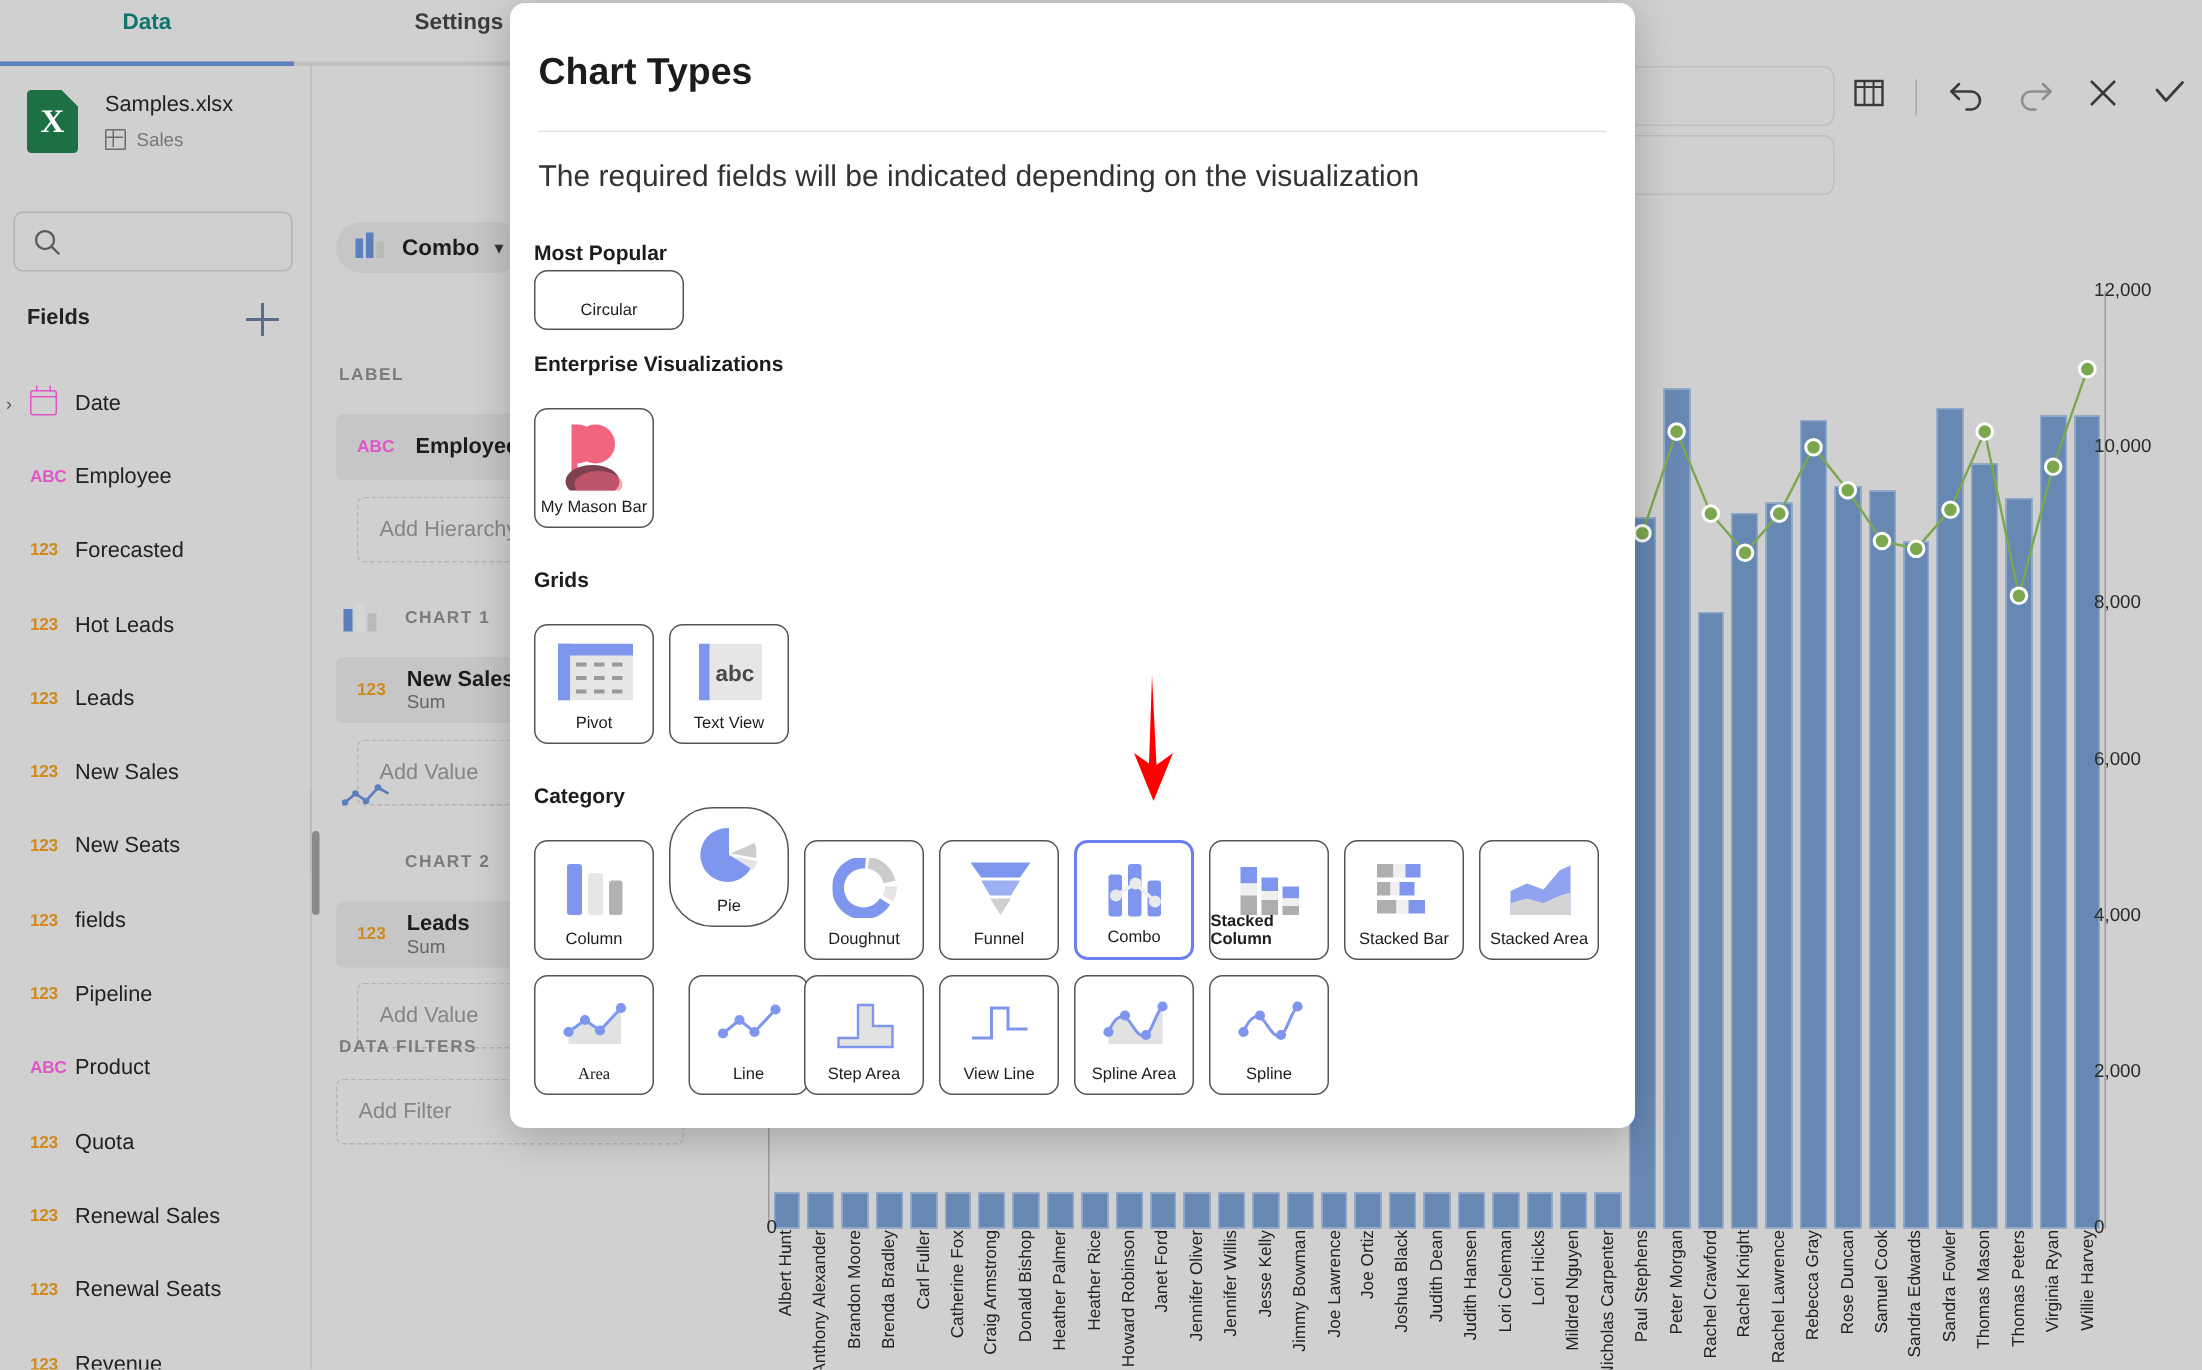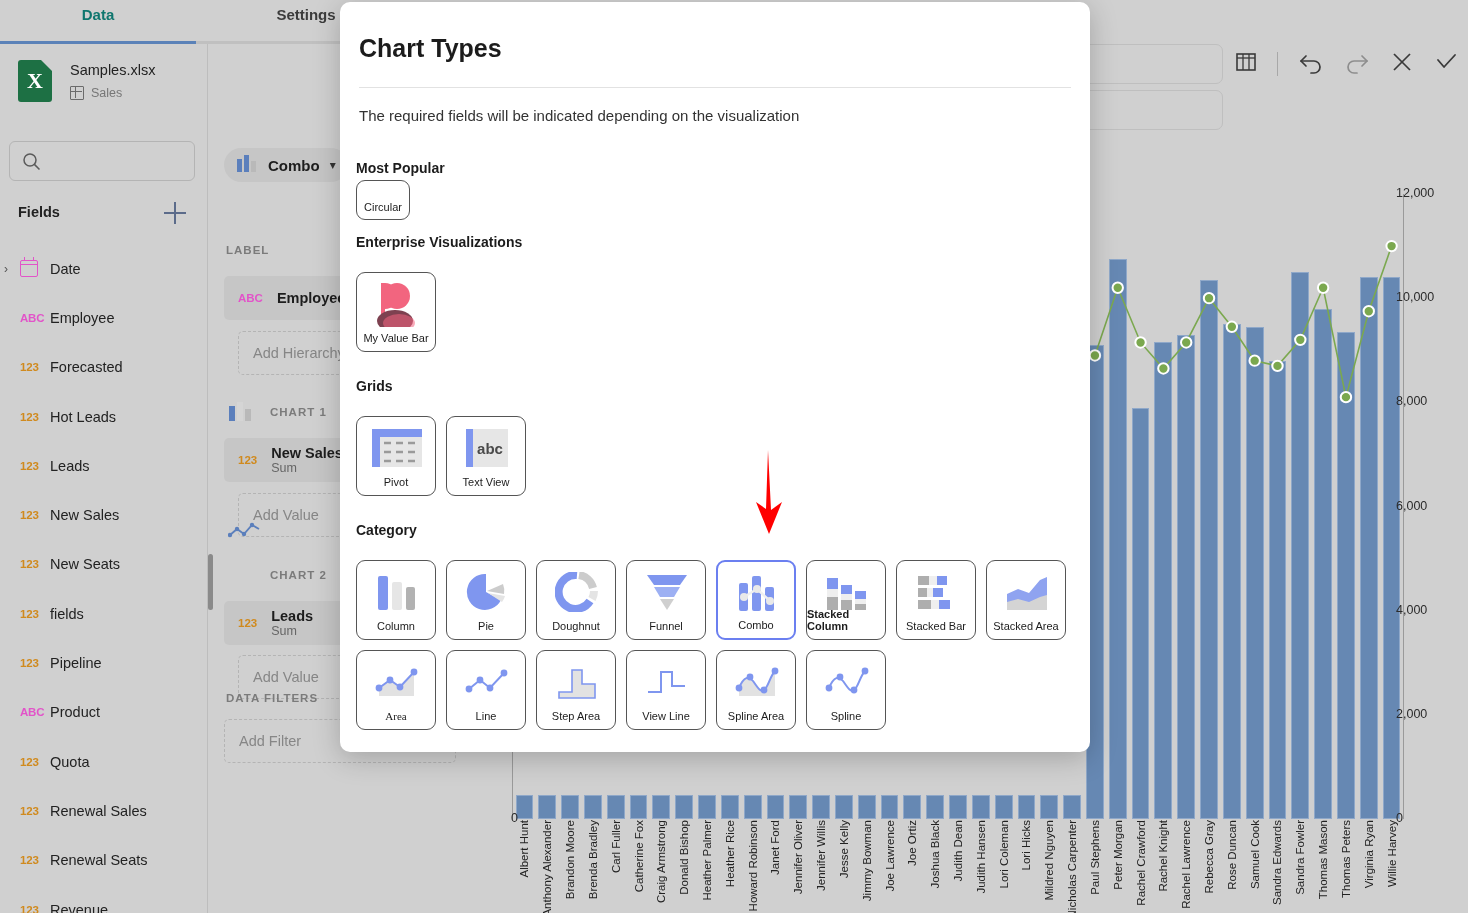--- a/index.html
+++ b/index.html
@@ -89,31 +89,31 @@
   .xlabels { position:absolute; top:776px; height:135px; left:0; width:1045px; }
   .xlabels span { position:absolute; top:0; font-size:11.5px; color:#222;
      writing-mode:vertical-rl; transform:rotate(180deg); white-space:nowrap; }
 
   
   .scrim { position:absolute; left:0; top:0; width:1468px; height:913px; background:transparent; }
   .modal { position:absolute; left:340px; top:2px; width:750px; height:750px; background:#fff;
      border-radius:10px; box-shadow:0 6px 28px rgba(0,0,0,0.22); overflow:hidden; }
   .mtitle { position:absolute; left:19px; top:32px; font-size:25px; font-weight:bold; color:#1c1c1c; }
   .mrule { position:absolute; left:19px; top:85px; width:712px; height:1px; background:#e2e2e2; }
-  .msub { position:absolute; left:19px; top:105px; font-size:15px; color:#333; }
+  .msub { position:absolute; left:19px; top:105px; font-size:20px; color:#333; }
   .mbody { position:absolute; left:0; top:140px; width:750px; height:610px; overflow:hidden; }
   .grouphdr { position:absolute; font-size:14px; font-weight:bold; color:#1c1c1c; }
   .card { position:absolute; width:80px; height:80px; border:1px solid #555; border-radius:9px;
      background:#fff; display:flex; flex-direction:column; align-items:center; justify-content:flex-end; }
   .card .cname { font-size:11px; color:#1c1c1c; margin-bottom:7px; }
   .card.selected { border:2px solid #6b7ff0; }
   .card.bold .cname { font-weight:bold; }
   .card .thumb { position:absolute; left:0; top:6px; width:80px; height:50px; display:flex;
      align-items:center; justify-content:center; }
-  .card.circ { width:54px; height:40px; top:-14px; }
+  .card.circ { width:100px; height:40px; top:-14px; }
   .card.circ .cname { margin-bottom:6px; }
 
   .redarrow { position:absolute; left:749px; top:448px; width:40px; height:90px; }
 </style>
 </head>
 <body>
 
 <div id="app">
 
   <div class="chartarea">
@@ -457,21 +457,21 @@
           <div class="grouphdr" style="left: 16px; top: 92px;">Enterprise Visualizations</div>
           <div class="card" style="left: 16px; top: 130px;">
             <span class="thumb">
               <svg width="56" height="46" viewBox="0 0 56 46">
                 <path d="M16 2 a13 13 0 1 1 0 26 V44 H12 V2 Z" fill="#f2657f"></path>
                 <path d="M28 2 a13 13 0 0 1 0 26 a13 13 0 0 1 0 -26 Z" fill="#f2657f"></path>
                 <ellipse cx="26" cy="40" rx="18" ry="11" fill="#7d4150"></ellipse>
                 <ellipse cx="30" cy="42" rx="16" ry="9" fill="#f2657f" opacity="0.55"></ellipse>
               </svg>
             </span>
-            <span class="cname">My Value Bar</span>
+            <span class="cname">My Mason Bar</span>
           </div>
           <div class="grouphdr" style="left: 16px; top: 236px;">Grids</div>
           <div class="card" style="left: 16px; top: 274px;">
             <span class="thumb">
               <svg width="50" height="38" viewBox="0 0 50 38">
                 <rect x="0" y="4" width="50" height="34" fill="#e6e6e6"></rect>
                 <rect x="0" y="0" width="50" height="8" fill="#7f96ef"></rect>
                 <rect x="0" y="0" width="8" height="38" fill="#7f96ef"></rect>
                 <line x1="12" y1="14" x2="44" y2="14" stroke="#9a9a9a" stroke-width="2.6" stroke-dasharray="7 5"></line>
                 <line x1="12" y1="23" x2="44" y2="23" stroke="#9a9a9a" stroke-width="2.6" stroke-dasharray="7 5"></line>
@@ -494,21 +494,21 @@
           <div class="card" style="left: 16px; top: 418px;">
             <span class="thumb">
               <svg width="44" height="40" viewBox="0 0 44 40">
                 <rect x="3" y="4" width="10" height="34" rx="2" fill="#7f96ef"></rect>
                 <rect x="17" y="10" width="10" height="28" rx="2" fill="#e6e6e6"></rect>
                 <rect x="31" y="15" width="9" height="23" rx="2" fill="#b2b2b2"></rect>
               </svg>
             </span>
             <span class="cname">Column</span>
           </div>
-          <div class="card" style="left: 106px; top: 418px;">
+          <div class="card" style="left: 106px; top: 396px; border-radius: 29px;">
             <span class="thumb">
               <svg width="44" height="40" viewBox="0 0 44 40">
                 <path d="M21 20 L21 2 A18 18 0 1 0 36 28 Z" fill="#7f96ef"></path>
                 <path d="M22 19 L38 12 A18 18 0 0 1 39 22 Z" fill="#cccccc"></path>
                 <path d="M23 21 L40 24 A18 18 0 0 1 37 30 Z" fill="#e4e4e4"></path>
               </svg>
             </span>
             <span class="cname">Pie</span>
           </div>
           <div class="card" style="left: 196px; top: 418px;">
@@ -592,21 +592,21 @@
                 <path d="M5 26 L16 18 L26 25 L40 10 L40 34 L5 34 Z" fill="#e2e2e2"></path>
                 <polyline points="5,26 16,18 26,25 40,10" fill="none" stroke="#7f96ef" stroke-width="2"></polyline>
                 <circle cx="5" cy="26" r="3.4" fill="#7f96ef"></circle>
                 <circle cx="16" cy="18" r="3.4" fill="#7f96ef"></circle>
                 <circle cx="26" cy="25" r="3.4" fill="#7f96ef"></circle>
                 <circle cx="40" cy="10" r="3.4" fill="#7f96ef"></circle>
               </svg>
             </span>
             <span class="cname">Area</span>
           </div>
-          <div class="card" style="left: 106px; top: 508px; align-items: center;">
+          <div class="card" style="left: 119px; top: 508px; align-items: center;">
             <span class="thumb">
               <svg width="46" height="40" viewBox="0 0 46 40">
                 <polyline points="5,27 16,18 26,26 40,11" fill="none" stroke="#7f96ef" stroke-width="2"></polyline>
                 <circle cx="5" cy="27" r="3.4" fill="#7f96ef"></circle>
                 <circle cx="16" cy="18" r="3.4" fill="#7f96ef"></circle>
                 <circle cx="26" cy="26" r="3.4" fill="#7f96ef"></circle>
                 <circle cx="40" cy="11" r="3.4" fill="#7f96ef"></circle>
               </svg>
             </span>
             <span class="cname">Line</span>

